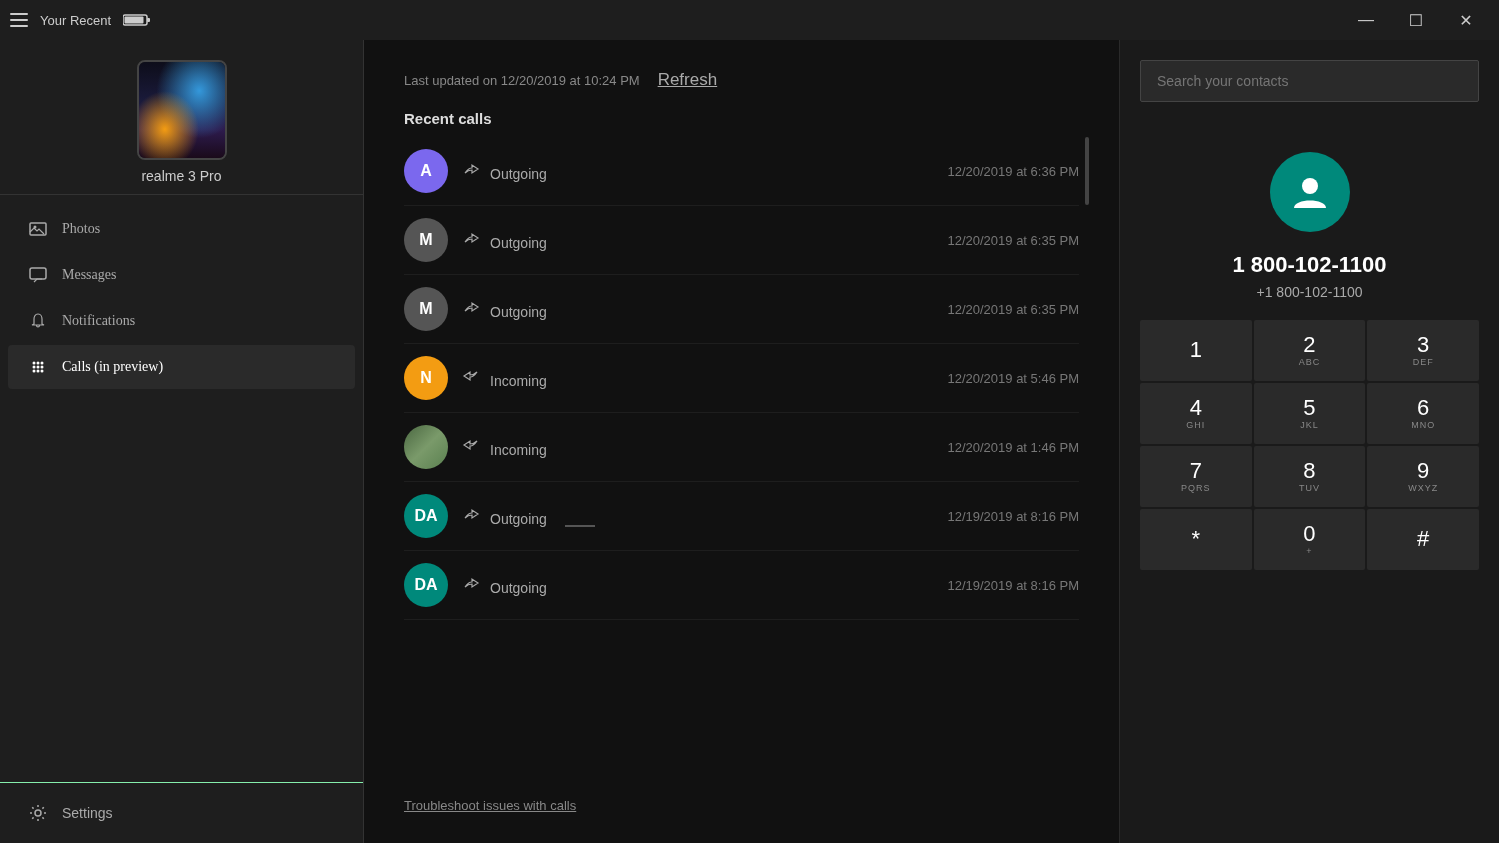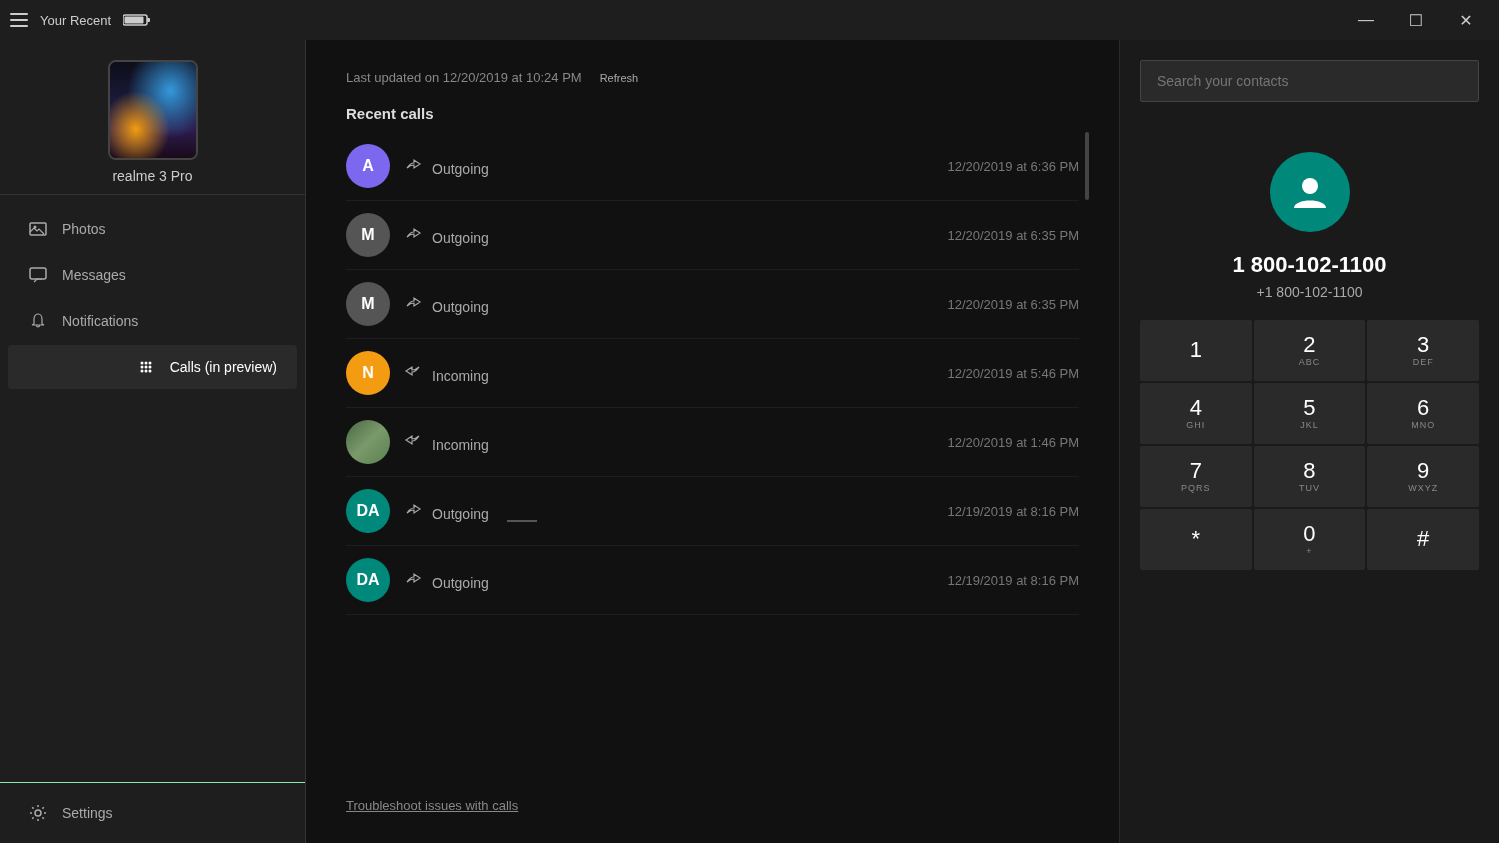--- a/index.html
+++ b/index.html
@@ -52,21 +52,21 @@
 
     
     .app-body {
       display: flex;
       flex: 1;
       overflow: hidden;
     }
 
     
     .sidebar {
-      width: 306px;
+      width: 364px;
       background: #1e1e1e;
       display: flex;
       flex-direction: column;
       padding: 0;
       flex-shrink: 0;
       border-right: 1px solid #333;
     }
     .sidebar-phone-section {
       display: flex;
       flex-direction: column;
@@ -95,36 +95,36 @@
         linear-gradient(180deg, #0d0d1a 0%, #1a1a3a 40%, #2d1b4e 70%, #1a0a1a 100%);
     }
     .device-name {
       font-size: 14px;
       color: #ccc;
       margin-top: 8px;
     }
     .sidebar-nav {
       flex: 1;
       padding: 10px 0;
+      font-family: Liberation Serif, serif;
     }
     .nav-item {
       display: flex;
       align-items: center;
       gap: 14px;
       padding: 12px 20px;
       cursor: pointer;
       color: #aaa;
       font-size: 14px;
       border-radius: 4px;
       margin: 2px 8px;
     }
     .nav-item.active {
       color: #fff;
       background: #2a2a2a;
-      justify-content: flex-end;
     }
     .nav-icon {
       width: 20px;
       height: 20px;
       display: flex;
       align-items: center;
       justify-content: center;
       flex-shrink: 0;
     }
     .sidebar-footer {
@@ -152,21 +152,22 @@
       display: flex;
       align-items: center;
       gap: 18px;
       margin-bottom: 20px;
     }
     .refresh-btn {
       color: #aaa;
       background: transparent;
       border: none;
       cursor: pointer;
-      font-size: 11px;
+      font-size: 17px;
+      text-decoration: underline;
     }
     .section-title {
       font-size: 15px;
       font-weight: 600;
       margin-bottom: 10px;
       color: #ddd;
     }
     .call-list {
       flex: 1;
     }

